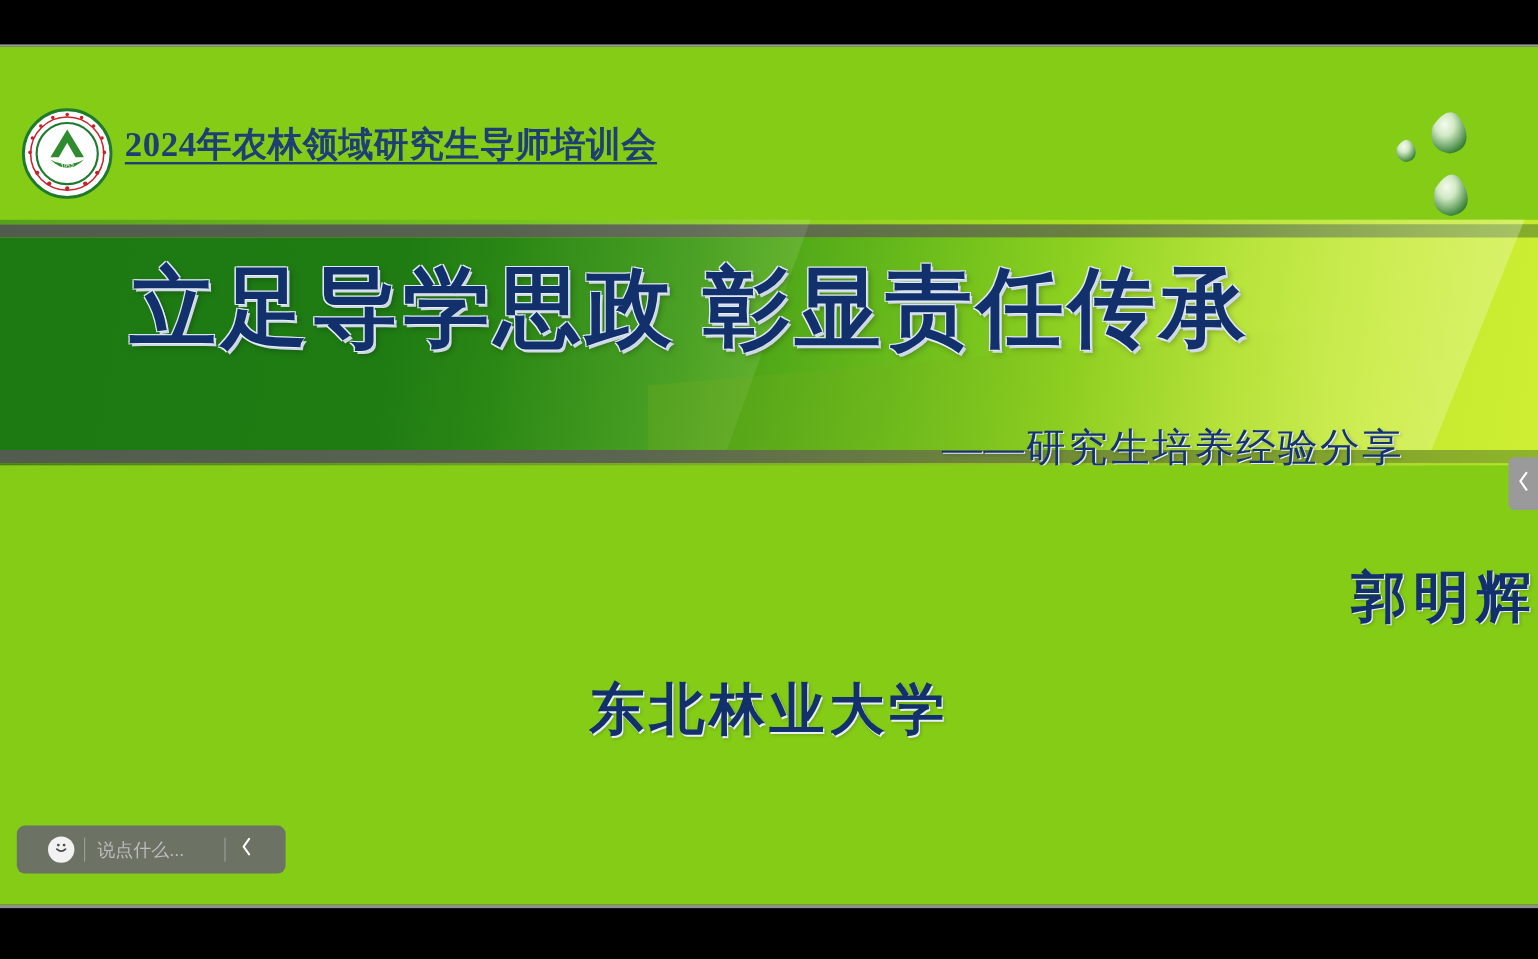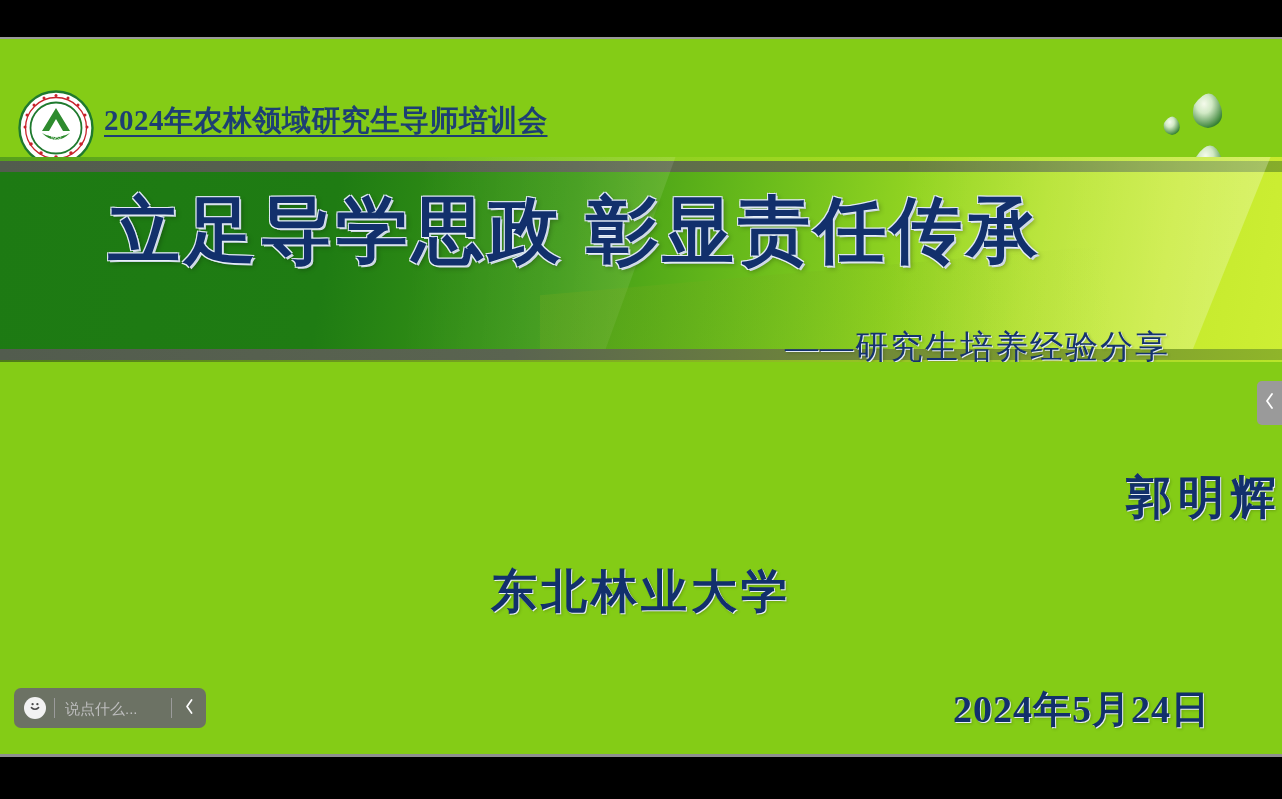--- a/index.html
+++ b/index.html
@@ -37,21 +37,21 @@
     text-underline-offset:5px;
     text-decoration-thickness:2px;
     white-space:nowrap;
   }
 
   
   #droplets{position:absolute;right:38px;top:48px;width:90px;height:110px;}
 
   
   #banner{
-    position:absolute;left:0;top:118px;width:1282px;height:205px;
+    position:absolute;left:0;top:144px;width:1282px;height:205px;
     overflow:hidden;
   }
   #banner-topline{position:absolute;left:0;top:0;width:1282px;height:4px;
      background:linear-gradient(90deg,#57a01c 0%,#79c41f 35%,#a9dd22 70%,#c8ea2e 100%);}
   #banner-topbar{position:absolute;left:0;top:4px;width:1282px;height:11px;
      background:linear-gradient(90deg,#525c4e 0%,#5a6450 45%,#6e8a3a 80%,#86ad2a 100%);}
   #banner-body{
     position:absolute;left:0;top:15px;width:1282px;height:177px;
     background:linear-gradient(100deg,
         #1d7a13 0%, #1f7c13 26%,
@@ -114,21 +114,21 @@
   #side-toggle{
     position:absolute;left:1257px;top:381px;width:25px;height:44px;
     background:#9a9a9a;border-radius:5px 0 0 5px;
     display:flex;align-items:center;justify-content:center;
     cursor:pointer;
   }
   #chatbar{
     position:absolute;left:14px;top:688px;height:40px;
     background:rgba(106,106,106,.93);border-radius:7px;
     display:flex;align-items:center;
-    padding:0 0;
+    padding:0 16px;
   }
   #emoji-btn{
     width:22px;height:22px;border-radius:50%;background:#f2f2f2;
     margin:0 8px 0 10px;display:flex;align-items:center;justify-content:center;
     cursor:pointer;flex:0 0 auto;
   }
   .vdiv{width:1px;height:20px;background:#9b9b9b;flex:0 0 auto;}
   #chat-input{
     border:0;background:transparent;outline:none;
     color:#c9c9c9;font-size:15px;
@@ -214,21 +214,20 @@
       </div>
       <div id="banner-bottombar"></div>
       <div id="banner-bottomline"></div>
 
       <div id="banner-title">立足导学思政 彰显责任传承</div>
       <div id="banner-subtitle">——研究生培养经验分享</div>
     </div>
 
     <div id="presenter">郭明辉</div>
     <div id="institution">东北林业大学</div>
-    <div id="slide-date">2024年5月24日</div>
   </div>
 
   <div id="edge-bottom"></div>
   <div id="bar-bottom"></div>
 
   <div id="side-toggle">
     <span>
       <svg width="11" height="18" viewBox="0 0 11 18" aria-hidden="true">
         <path d="M8 2 L3 9 L8 16" fill="none" stroke="#ffffff" stroke-width="1.8" stroke-linecap="round" stroke-linejoin="round"></path>
       </svg>

